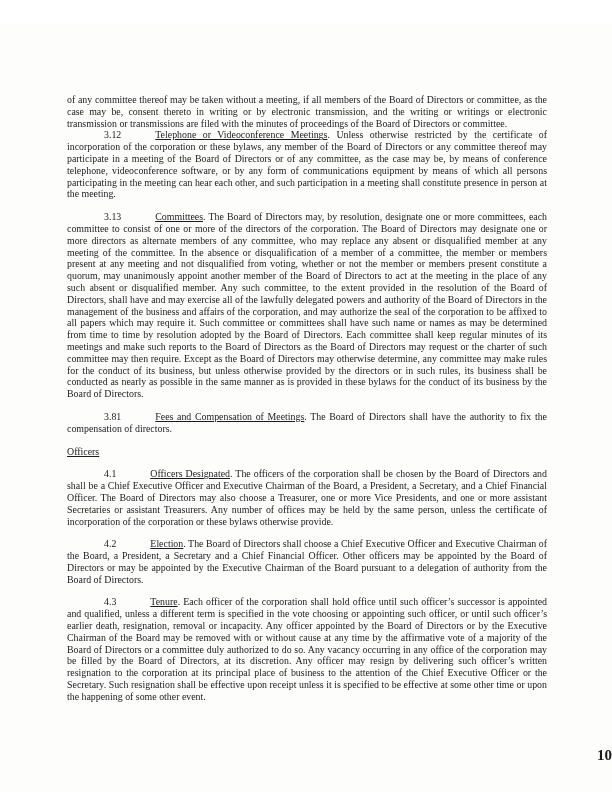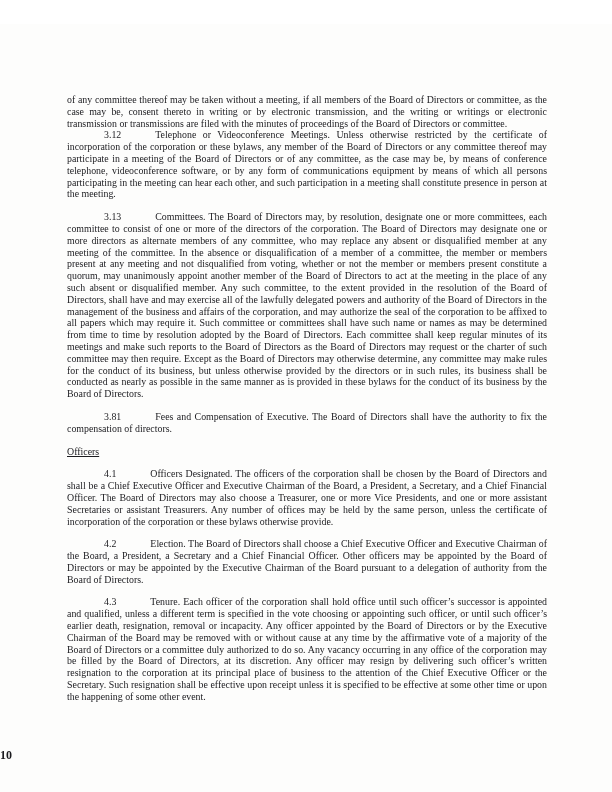--- a/index.html
+++ b/index.html
@@ -33,58 +33,59 @@
     margin-bottom: 0;
   }
   p.section {
     text-indent: 37px;
   }
   .tab {
     display: inline-block;
     width: 34px;
   }
   .sec-heading {
+    text-decoration: underline;
     text-underline-offset: 1px;
   }
   .article-title {
     text-align: center;
     text-indent: 0;
     font-weight: bold;
   }
   .article-subtitle {
     text-align: left;
     text-indent: 0;
   }
   .article-subtitle .sub-text {
     text-decoration: underline;
     text-underline-offset: 1px;
   }
   .page-number {
     position: absolute;
     top: 726px;
     left: 0;
     width: 100%;
-    text-align: left;
+    text-align: right;
     font-weight: bold;
-    font-size: 12px;
+    font-size: 15px;
   }
 </style>
 </head>
 <body>
 
 <div class="page">
   <div class="content">
 
     <p class="continuation">of any committee thereof may be taken without a meeting, if all members of the Board of Directors or committee, as the case may be, consent thereto in writing or by electronic transmission, and the writing or writings or electronic transmission or transmissions are filed with the minutes of proceedings of the Board of Directors or committee.</p>
 
     <p class="section"><span>3.12</span><span class="tab"></span><span class="sec-heading">Telephone or Videoconference Meetings</span><span>. </span><span>Unless otherwise restricted by the certificate of incorporation of the corporation or these bylaws, any member of the Board of Directors or any committee thereof may participate in a meeting of the Board of Directors or of any committee, as the case may be, by means of conference telephone, videoconference software, or by any form of communications equipment by means of which all persons participating in the meeting can hear each other, and such participation in a meeting shall constitute presence in person at the meeting.</span></p>
 
     <p class="section"><span>3.13</span><span class="tab"></span><span class="sec-heading">Committees</span><span>. </span><span>The Board of Directors may, by resolution, designate one or more committees, each committee to consist of one or more of the directors of the corporation. The Board of Directors may designate one or more directors as alternate members of any committee, who may replace any absent or disqualified member at any meeting of the committee. In the absence or disqualification of a member of a committee, the member or members present at any meeting and not disqualified from voting, whether or not the member or members present constitute a quorum, may unanimously appoint another member of the Board of Directors to act at the meeting in the place of any such absent or disqualified member. Any such committee, to the extent provided in the resolution of the Board of Directors, shall have and may exercise all of the lawfully delegated powers and authority of the Board of Directors in the management of the business and affairs of the corporation, and may authorize the seal of the corporation to be affixed to all papers which may require it. Such committee or committees shall have such name or names as may be determined from time to time by resolution adopted by the Board of Directors. Each committee shall keep regular minutes of its meetings and make such reports to the Board of Directors as the Board of Directors may request or the charter of such committee may then require. Except as the Board of Directors may otherwise determine, any committee may make rules for the conduct of its business, but unless otherwise provided by the directors or in such rules, its business shall be conducted as nearly as possible in the same manner as is provided in these bylaws for the conduct of its business by the Board of Directors.</span></p>
 
-    <p class="section"><span>3.81</span><span class="tab"></span><span class="sec-heading">Fees and Compensation of Executive</span><span>. </span><span>The Board of Directors shall have the authority to fix the compensation of directors.</span></p>
+    <p class="section"><span>3.81</span><span class="tab"></span><span class="sec-heading">Fees and Compensation of Meetings</span><span>. </span><span>The Board of Directors shall have the authority to fix the compensation of directors.</span></p>
 
 
     <p class="article-subtitle"><span class="sub-text">Officers</span></p>
 
     <p class="section"><span>4.1</span><span class="tab"></span><span class="sec-heading">Officers Designated</span><span>. </span><span>The officers of the corporation shall be chosen by the Board of Directors and shall be a Chief Executive Officer and Executive Chairman of the Board, a President, a Secretary, and a Chief Financial Officer. The Board of Directors may also choose a Treasurer, one or more Vice Presidents, and one or more assistant Secretaries or assistant Treasurers. Any number of offices may be held by the same person, unless the certificate of incorporation of the corporation or these bylaws otherwise provide.</span></p>
 
     <p class="section"><span>4.2</span><span class="tab"></span><span class="sec-heading">Election</span><span>. </span><span>The Board of Directors shall choose a Chief Executive Officer and Executive Chairman of the Board, a President, a Secretary and a Chief Financial Officer. Other officers may be appointed by the Board of Directors or may be appointed by the Executive Chairman of the Board pursuant to a delegation of authority from the Board of Directors.</span></p>
 
     <p class="section"><span>4.3</span><span class="tab"></span><span class="sec-heading">Tenure</span><span>. </span><span>Each officer of the corporation shall hold office until such officer’s successor is appointed and qualified, unless a different term is specified in the vote choosing or appointing such officer, or until such officer’s earlier death, resignation, removal or incapacity. Any officer appointed by the Board of Directors or by the Executive Chairman of the Board may be removed with or without cause at any time by the affirmative vote of a majority of the Board of Directors or a committee duly authorized to do so. Any vacancy occurring in any office of the corporation may be filled by the Board of Directors, at its discretion. Any officer may resign by delivering such officer’s written resignation to the corporation at its principal place of business to the attention of the Chief Executive Officer or the Secretary. Such resignation shall be effective upon receipt unless it is specified to be effective at some other time or upon the happening of some other event.</span></p>
 

